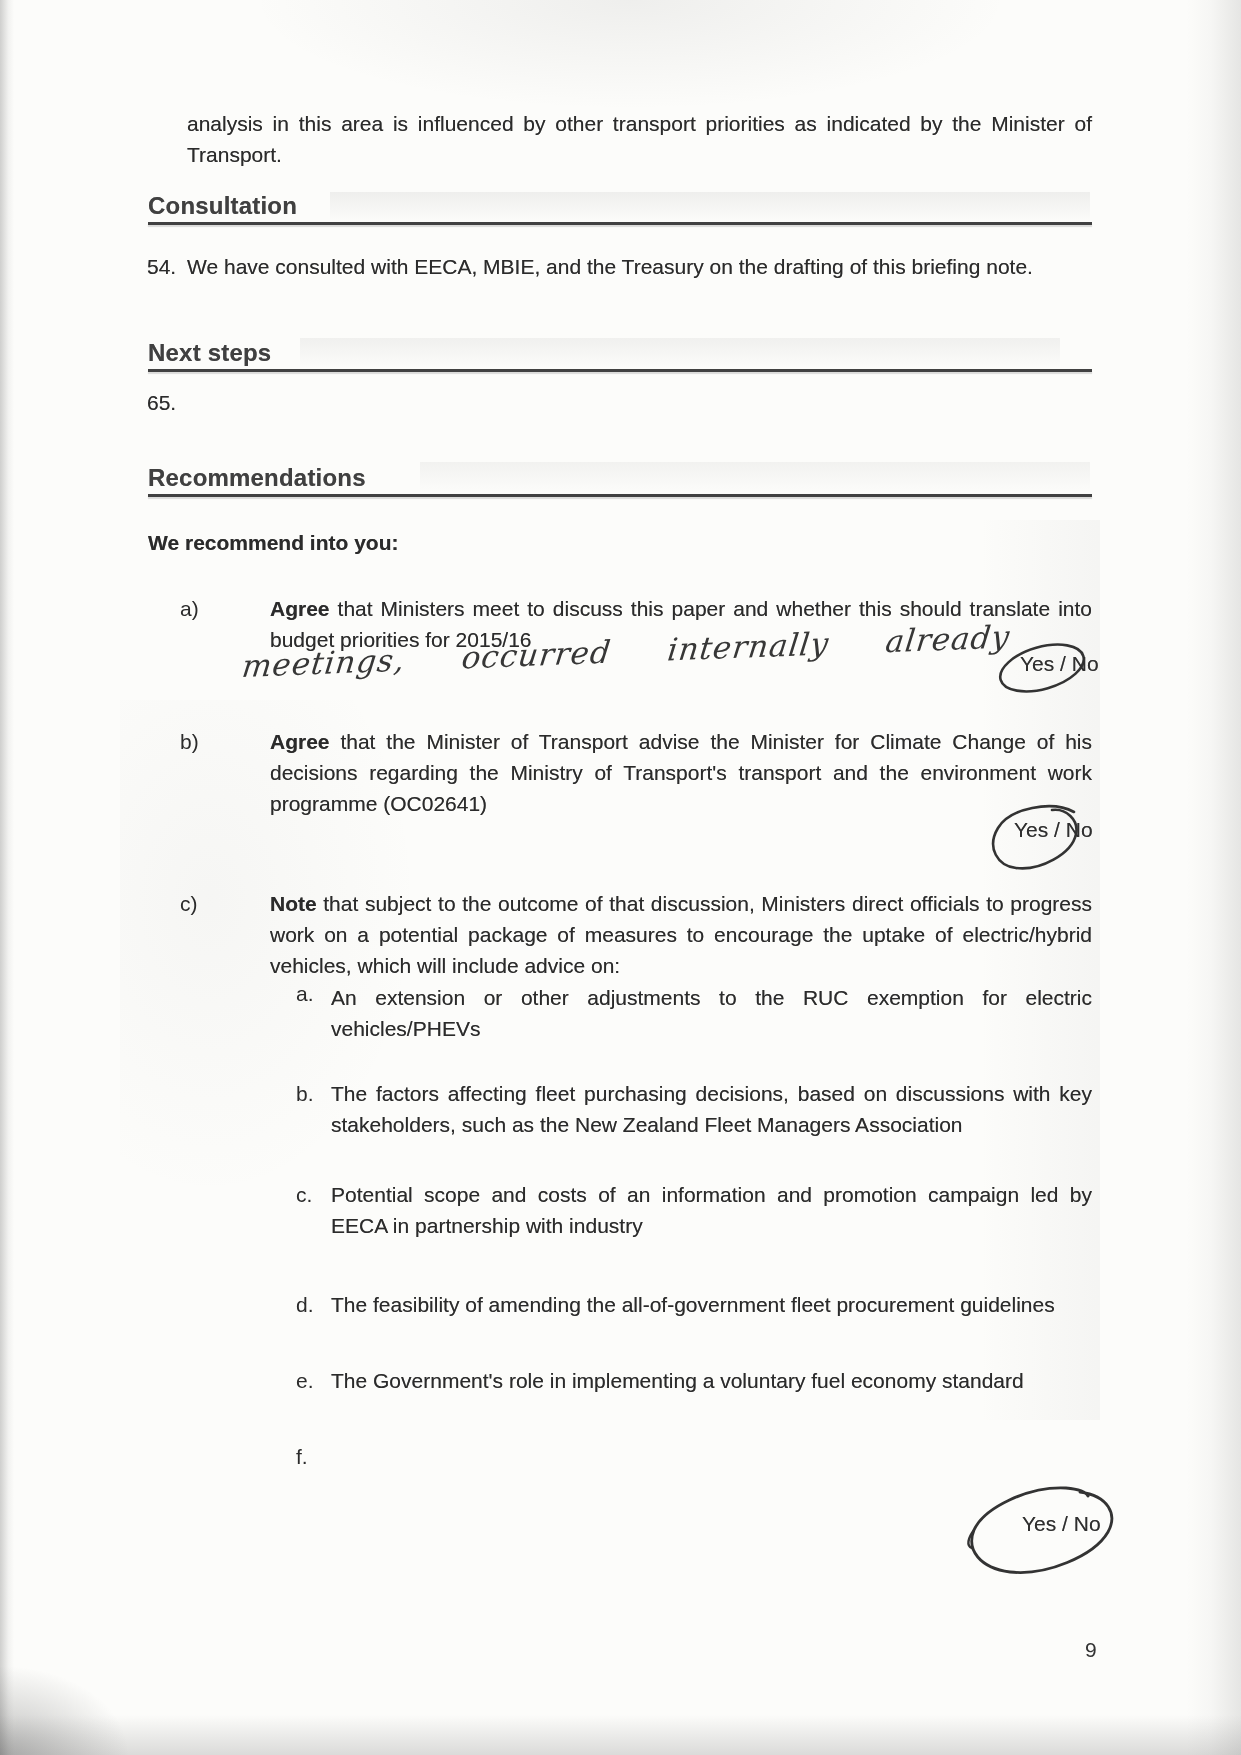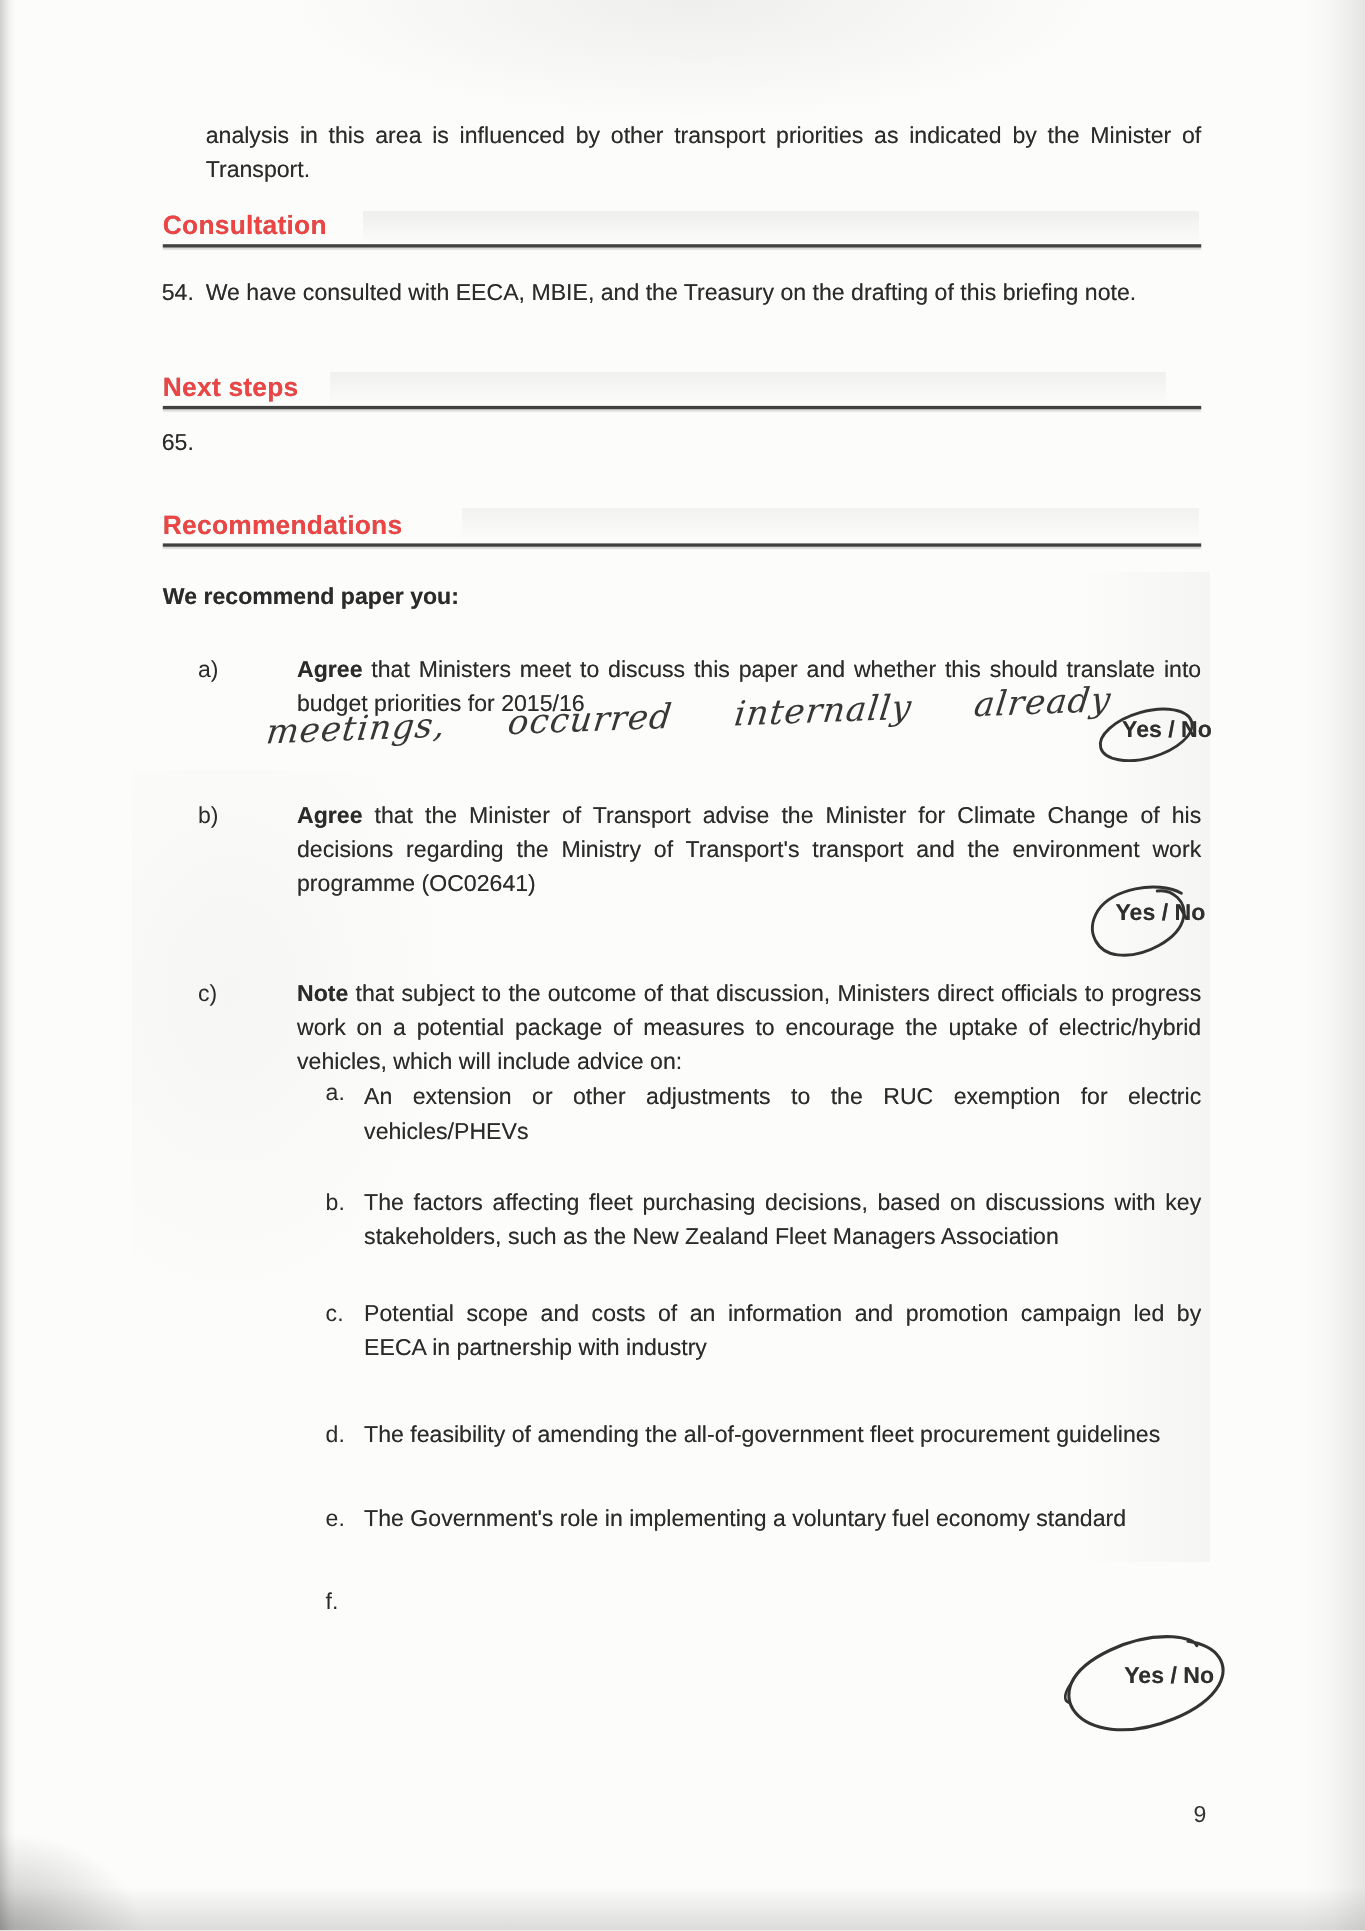--- a/index.html
+++ b/index.html
@@ -32,21 +32,21 @@
     background:linear-gradient(to bottom, rgba(120,120,120,.08), transparent);}
   .sm5{left:980px;top:520px;width:120px;height:900px;
     background:linear-gradient(to right, transparent, rgba(130,130,130,.06));}
   .sm6{left:120px;top:700px;width:300px;height:500px;
     background:radial-gradient(ellipse at 30% 40%, rgba(130,130,130,.05), transparent 70%);}
   
   .body{position:absolute;left:187px;width:905px;font-size:21px;line-height:31px;
     text-align:justify;color:#2b2b2b;margin:0;text-shadow:0 0 .5px rgba(40,40,40,.55);}
   .pnum{position:absolute;left:147px;font-size:21px;line-height:31px;color:#2b2b2b;
     text-shadow:0 0 .5px rgba(40,40,40,.55);text-align:right;}
-  .h{position:absolute;left:148px;font-size:24px;font-weight:bold;color:#ef4444;margin:0;
+  .h{position:absolute;left:148px;font-size:24px;font-weight:bold;color:#404040;margin:0;
     letter-spacing:.2px;text-shadow:0 0 .6px rgba(40,40,40,.5);}
   .rule{position:absolute;left:148px;width:944px;height:3px;background:#414141;
     box-shadow:0 2px 1px rgba(120,120,120,.25);}
   .lead{position:absolute;left:148px;font-size:21px;font-weight:bold;color:#2b2b2b;margin:0;
     text-shadow:0 0 .5px rgba(40,40,40,.55);}
   .rec-letter{position:absolute;left:180px;font-size:21px;line-height:31px;color:#2b2b2b;}
   .rec-text{left:270px;width:822px;}
   .sub-letter{position:absolute;left:296px;font-size:21px;line-height:31px;color:#2b2b2b;}
   .sub-text{left:331px;width:761px;}
   .bold-lead{font-weight:bold;}
@@ -54,21 +54,21 @@
   .handwriting{
     position:absolute;left:242px;top:634px;width:720px;
     font-family:"DejaVu Serif", serif;font-style:italic;
     font-size:31px;color:#222;white-space:nowrap;
     word-spacing:46px;letter-spacing:1px;
     transform:rotate(-2.2deg) skewX(-9deg);
     opacity:.9;
   }
   
   .decision{position:absolute;width:150px;height:50px;}
-  .decision .yn{position:absolute;left:22px;top:6px;font-size:21px;font-weight:bold;
+  .decision .yn{position:absolute;left:22px;top:6px;font-size:21px;font-weight:normal;
     color:#2f2f2f;white-space:nowrap;text-shadow:0 0 .5px rgba(40,40,40,.55);}
   .decision svg{position:absolute;pointer-events:none;}
   .pageno{position:absolute;left:1085px;top:1638px;font-size:21px;color:#333;}
 </style>
 </head>
 <body>
 
 <div class="page">
 
   <div class="edge-left"></div>
@@ -88,21 +88,21 @@
   <div class="rule" style="top:222px"></div>
   <div class="pnum" style="top:251px">54.</div>
   <p class="body" style="top:251px">We have consulted with EECA, MBIE, and the Treasury on the drafting of this briefing note.</p>
 
   <h2 class="h" style="top:339px">Next steps</h2>
   <div class="rule" style="top:369px"></div>
   <div class="pnum" style="top:387px">65.</div>
 
   <h2 class="h" style="top:464px">Recommendations</h2>
   <div class="rule" style="top:494px"></div>
-  <p class="lead" style="top:531px">We recommend paper you:</p>
+  <p class="lead" style="top:531px">We recommend into you:</p>
 
   <div class="rec-letter" style="top:593px">a)</div>
   <p class="body rec-text" style="top:593px"><b class="bold-lead">Agree</b> <span>that Ministers meet to discuss this paper and whether this should translate into budget priorities for 2015/16</span></p>
 
   <div class="handwriting">meetings, occurred internally already</div>
 
   <div class="decision" style="left:998px;top:646px">
     <svg width="116" height="72" viewBox="0 0 116 72" style="left:-8px;top:-16px">
       <ellipse cx="52" cy="38" rx="43" ry="21" fill="none" stroke="#333" stroke-width="2.6" transform="rotate(-16 52 38)" stroke-linecap="round"></ellipse>
     </svg>

